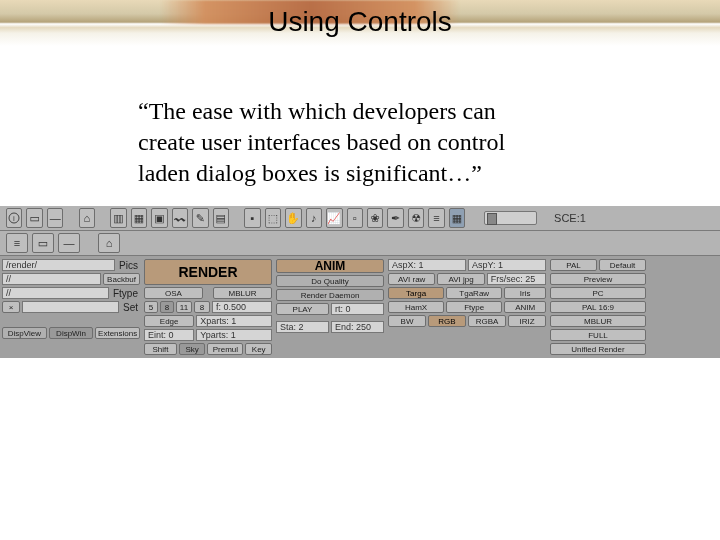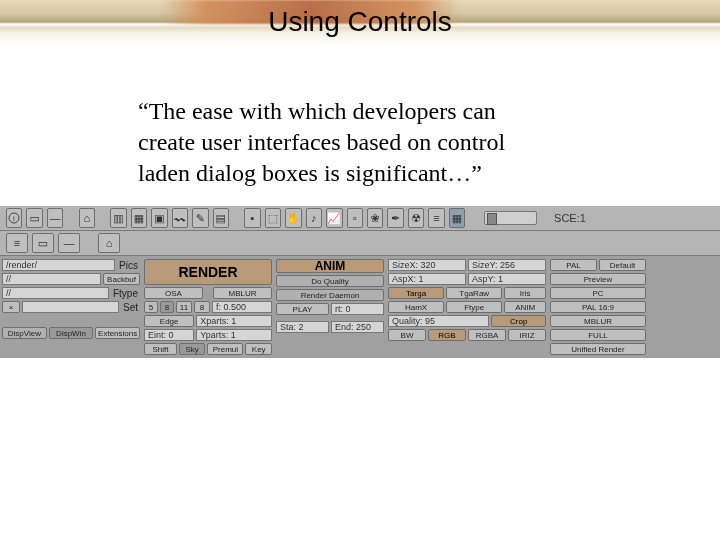--- a/index.html
+++ b/index.html
@@ -155,40 +155,37 @@
         </div>
         <div style="height:2px"></div>
         <div class="row">
           <div class="field" style="flex:1">Sta: 2</div>
           <div class="field" style="flex:1">End: 250</div>
         </div>
       </div>
 
       <div class="col" style="width:158px">
         <div class="row">
-          <div class="field" style="flex:1">SizeX: 320</div>
-          <div class="field" style="flex:1">SizeY: 256</div>
-        </div>
-        <div class="row">
           <div class="field" style="flex:1">AspX: 1</div>
           <div class="field" style="flex:1">AspY: 1</div>
+        </div>
+        <div class="row">
+          <div class="btn tiny" style="flex:1">AVI raw</div>
+          <div class="btn tiny" style="flex:1">AVI jpg</div>
+          <div class="field" style="flex:1.3">Frs/sec: 25</div>
         </div>
         <div class="row">
           <div class="btn tiny tan" style="flex:1">Targa</div>
           <div class="btn tiny" style="flex:1">TgaRaw</div>
           <div class="btn tiny" style="flex:0.7">Iris</div>
         </div>
         <div class="row">
           <div class="btn tiny" style="flex:1">HamX</div>
           <div class="btn tiny" style="flex:1">Ftype</div>
           <div class="btn tiny" style="flex:0.7">ANIM</div>
-        </div>
-        <div class="row">
-          <div class="field" style="flex:2">Quality: 95</div>
-          <div class="btn tiny tan" style="flex:1">Crop</div>
         </div>
         <div class="row">
           <div class="btn tiny" style="flex:1">BW</div>
           <div class="btn tiny tan" style="flex:1">RGB</div>
           <div class="btn tiny" style="flex:1">RGBA</div>
           <div class="btn tiny" style="flex:1">IRIZ</div>
         </div>
       </div>
 
       <div class="col" style="width:96px">

